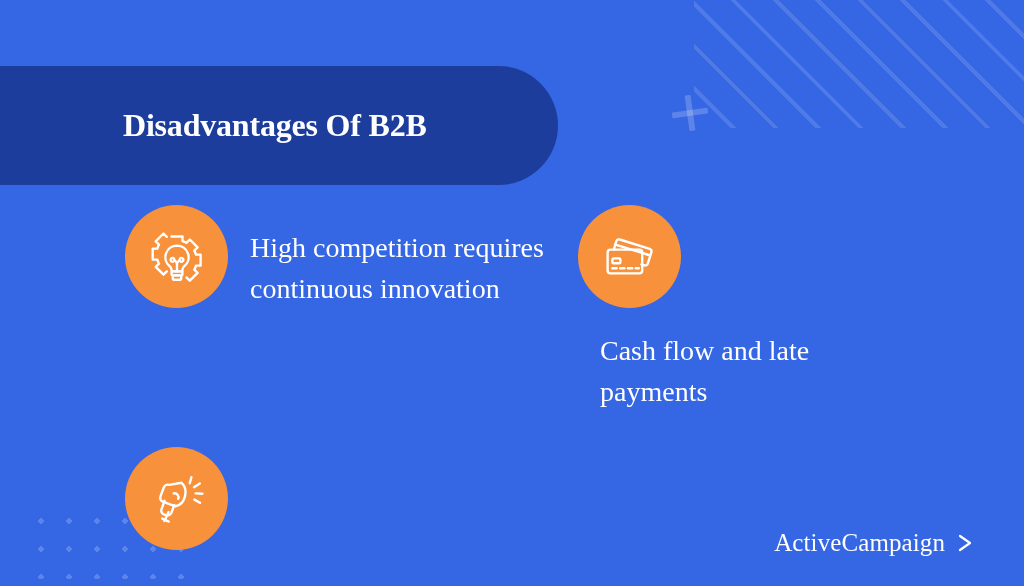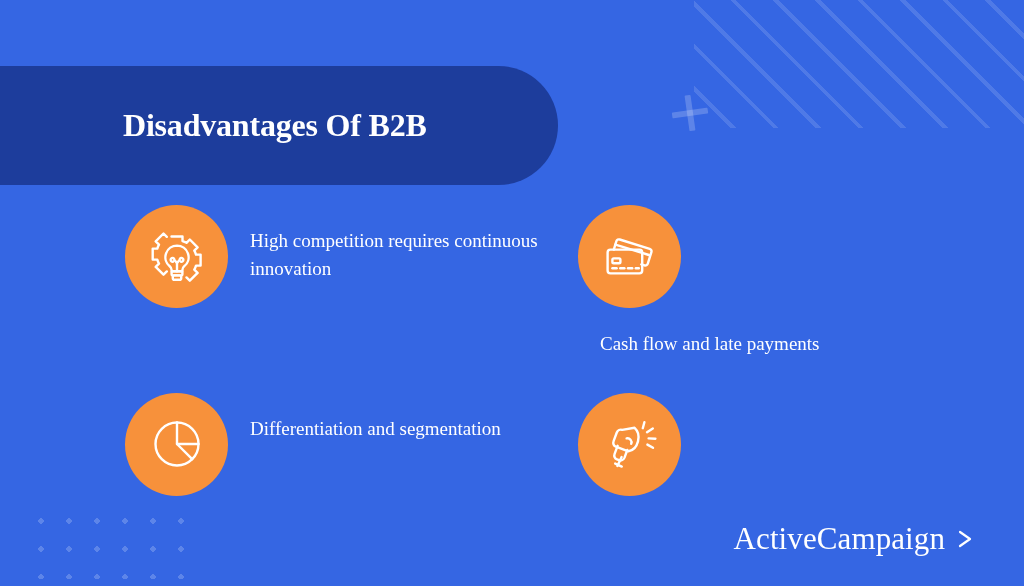--- a/index.html
+++ b/index.html
@@ -116,38 +116,38 @@
     background: #f7913b;
     display: flex;
     align-items: center;
     justify-content: center;
   }
   .badge svg { display: block; }
 
   .item-label {
     margin-left: 22px;
     color: #ffffff;
-    font-size: 19px;
+    font-size: 28px;
     line-height: 1.47;
     padding-top: 22px;
     max-width: 300px;
   }
   .item.tall .item-label { padding-top: 8px; }
 
   
   .logo {
     position: absolute;
     right: 48px;
     bottom: 29px;
     display: flex;
     align-items: center;
     color: #ffffff;
   }
   .logo-word {
-    font-size: 31px;
+    font-size: 25px;
     letter-spacing: 0.1px;
   }
   .logo-chevron {
     margin-left: 9px;
     display: block;
   }
 </style>
 </head>
 <body>
 
@@ -194,30 +194,20 @@
             <path d="M35.8 41.2 h3.0"></path>
           </svg>
         </div>
         <div class="item-label">Cash flow and late payments</div>
       </div>
 
     </div>
 
     <div class="row">
 
-      <div class="item col-left">
-        <div class="badge">
-          <svg width="58" height="58" viewBox="0 0 58 58" fill="none" stroke="#ffffff" stroke-width="2.4" stroke-linecap="round" stroke-linejoin="round">
-            <circle cx="29" cy="29" r="21.5"></circle>
-            <path d="M29 7.5 V29 H50.5"></path>
-            <path d="M29 29 L44.2 44.2"></path>
-          </svg>
-        </div>
-        <div class="item-label">Differentiation and segmentation</div>
-      </div>
 
       <div class="item col-right tall">
         <div class="badge">
           <svg width="60" height="60" viewBox="0 0 60 60" fill="none" stroke="#ffffff" stroke-width="2.4" stroke-linecap="round" stroke-linejoin="round">
             <path d="M34.6 13.8 c3.3 3.0 4.8 8.2 3.4 13.6 c-1.4 5.4-5.3 9.2-9.6 9.9 l-12.6-4.6 c-2.1-0.8-3.1-3.3-2.2-5.6 l3.2-8.6 c0.9-2.3 3.3-3.4 5.4-2.6 z"></path>
             <path d="M17.6 31.8 l-3.0 8.0 c-0.9 2.3 0.2 4.8 2.3 5.6 l2.2 0.8 c2.1 0.8 4.5-0.4 5.4-2.6 l2.8-7.6"></path>
             <path d="M21.6 43.0 l-4.2 9.0"></path>
             <path d="M15.2 49.6 l6.6 3.0"></path>
             <path d="M26.6 24.4 a4.0 4.0 0 0 1 4.6 5.4"></path>
             <path d="M42.8 14.2 l1.6-6.0"></path>

